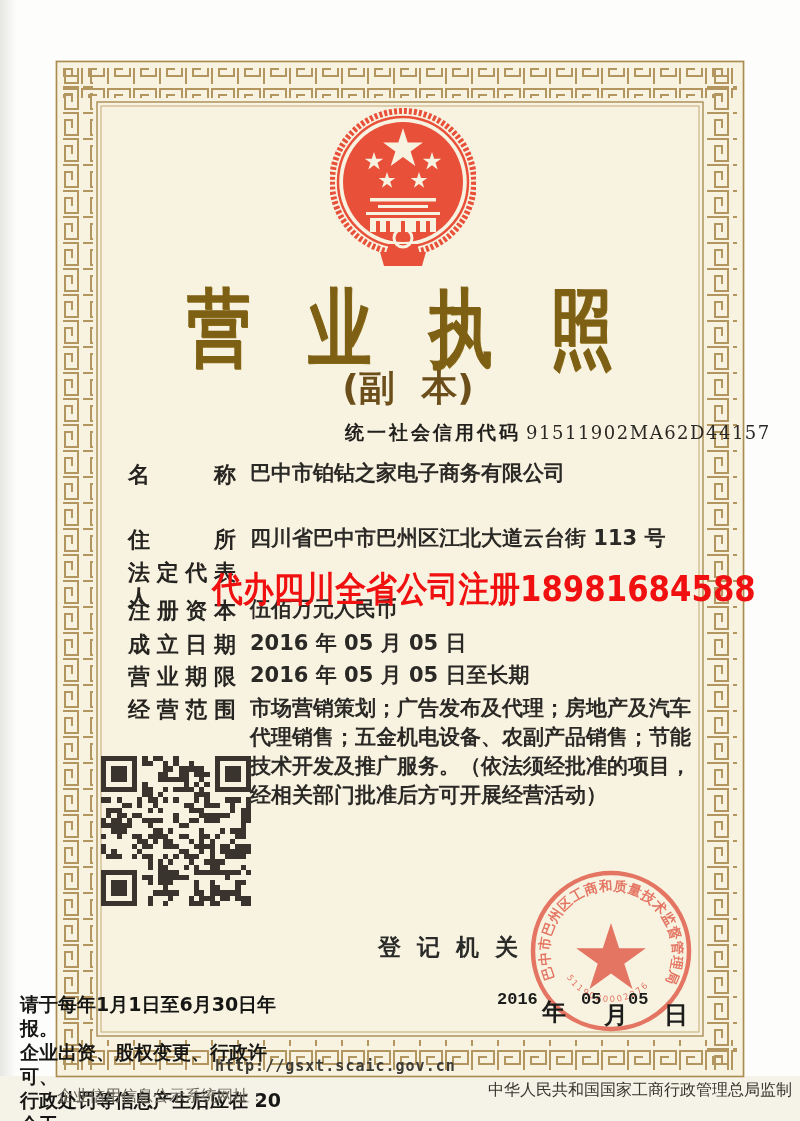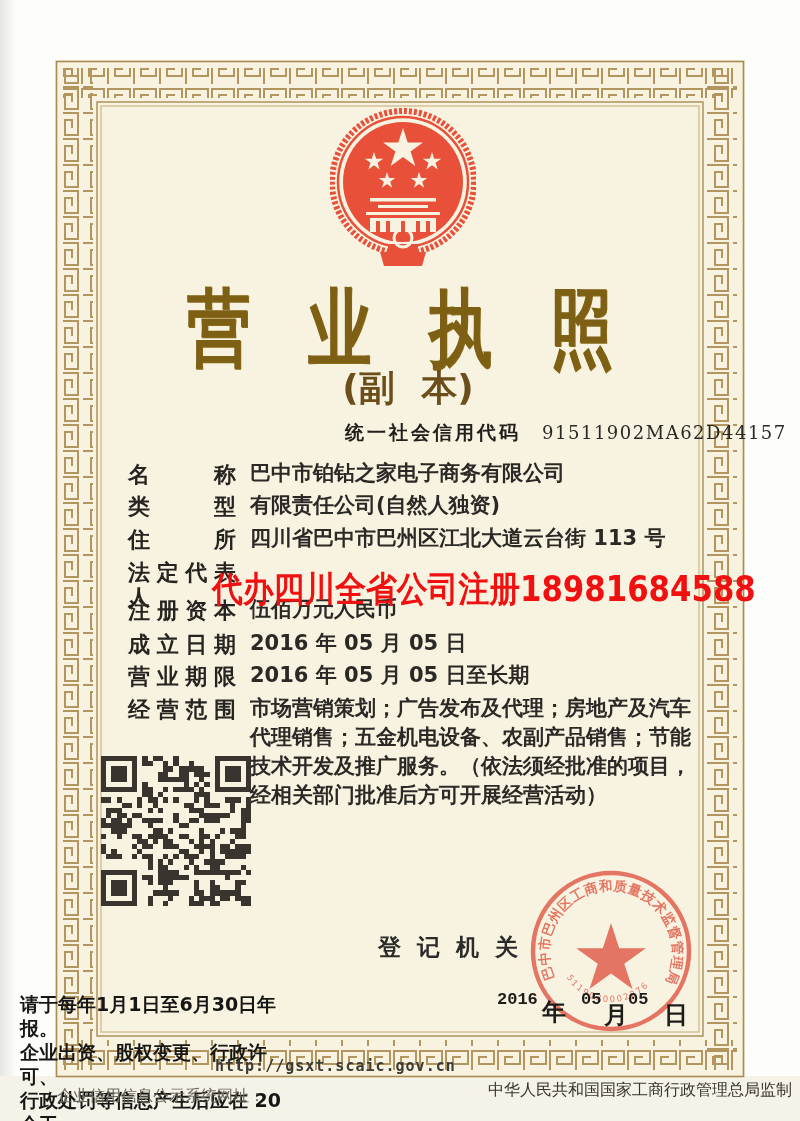--- a/index.html
+++ b/index.html
@@ -24,21 +24,21 @@
   
   .title{position:absolute;left:0;top:272px;width:800px;text-align:center;z-index:2;
     font-size:84px;font-weight:bold;color:#7d6014;word-spacing:48px;
     transform:scaleX(0.75);transform-origin:50% 50%;white-space:nowrap;
     text-shadow:1px 1px 0 #8a6b1a;}
   .subtitle{position:absolute;left:8px;top:364px;width:800px;text-align:center;z-index:2;
     font-size:36px;font-weight:bold;color:#6b4e1a;word-spacing:14px;}
   .code-row{position:absolute;left:345px;top:420px;z-index:2;white-space:nowrap;}
   .code-label{font-size:19px;font-weight:bold;letter-spacing:3px;color:#22201d;}
   .code-value{font-size:18px;font-family:"DejaVu Serif","Liberation Serif",serif;
-    letter-spacing:1.5px;color:#2a2824;margin-left:16px;}
+    letter-spacing:1.5px;color:#2a2824;margin-left:0;}
   
   .f-row{position:absolute;left:128px;display:flex;z-index:2;}
   .f-label{width:108px;flex:0 0 108px;font-size:22px;font-weight:bold;color:#262420;
     text-align:justify;text-align-last:justify;line-height:1.15;}
   .f-value{margin-left:14px;width:452px;font-size:21px;font-weight:600;
     color:#2b2926;line-height:1.38;margin-top:-3px;}
   
   .watermark{position:absolute;left:212px;top:566px;z-index:6;white-space:nowrap;
     font-size:35px;font-weight:600;transform:scaleX(0.88);transform-origin:0 0;}
   
@@ -125,24 +125,20 @@
 
   <div class="code-row">
     <span class="code-label">统一社会信用代码</span>
     <span class="code-value">91511902MA62D44157</span>
   </div>
 
   <div class="f-row" style="top:462px">
     <span class="f-label">名称</span>
     <span class="f-value">巴中市铂钻之家电子商务有限公司</span>
   </div>
-  <div class="f-row" style="top:494px">
-    <span class="f-label">类型</span>
-    <span class="f-value">有限责任公司(自然人独资)</span>
-  </div>
   <div class="f-row" style="top:527px">
     <span class="f-label">住所</span>
     <span class="f-value">四川省巴中市巴州区江北大道云台街 113 号</span>
   </div>
   <div class="f-row" style="top:560px">
     <span class="f-label">法定代表人</span>
   </div>
   <div class="f-row" style="top:598px">
     <span class="f-label">注册资本</span>
     <span class="f-value">伍佰万元人民币</span>

